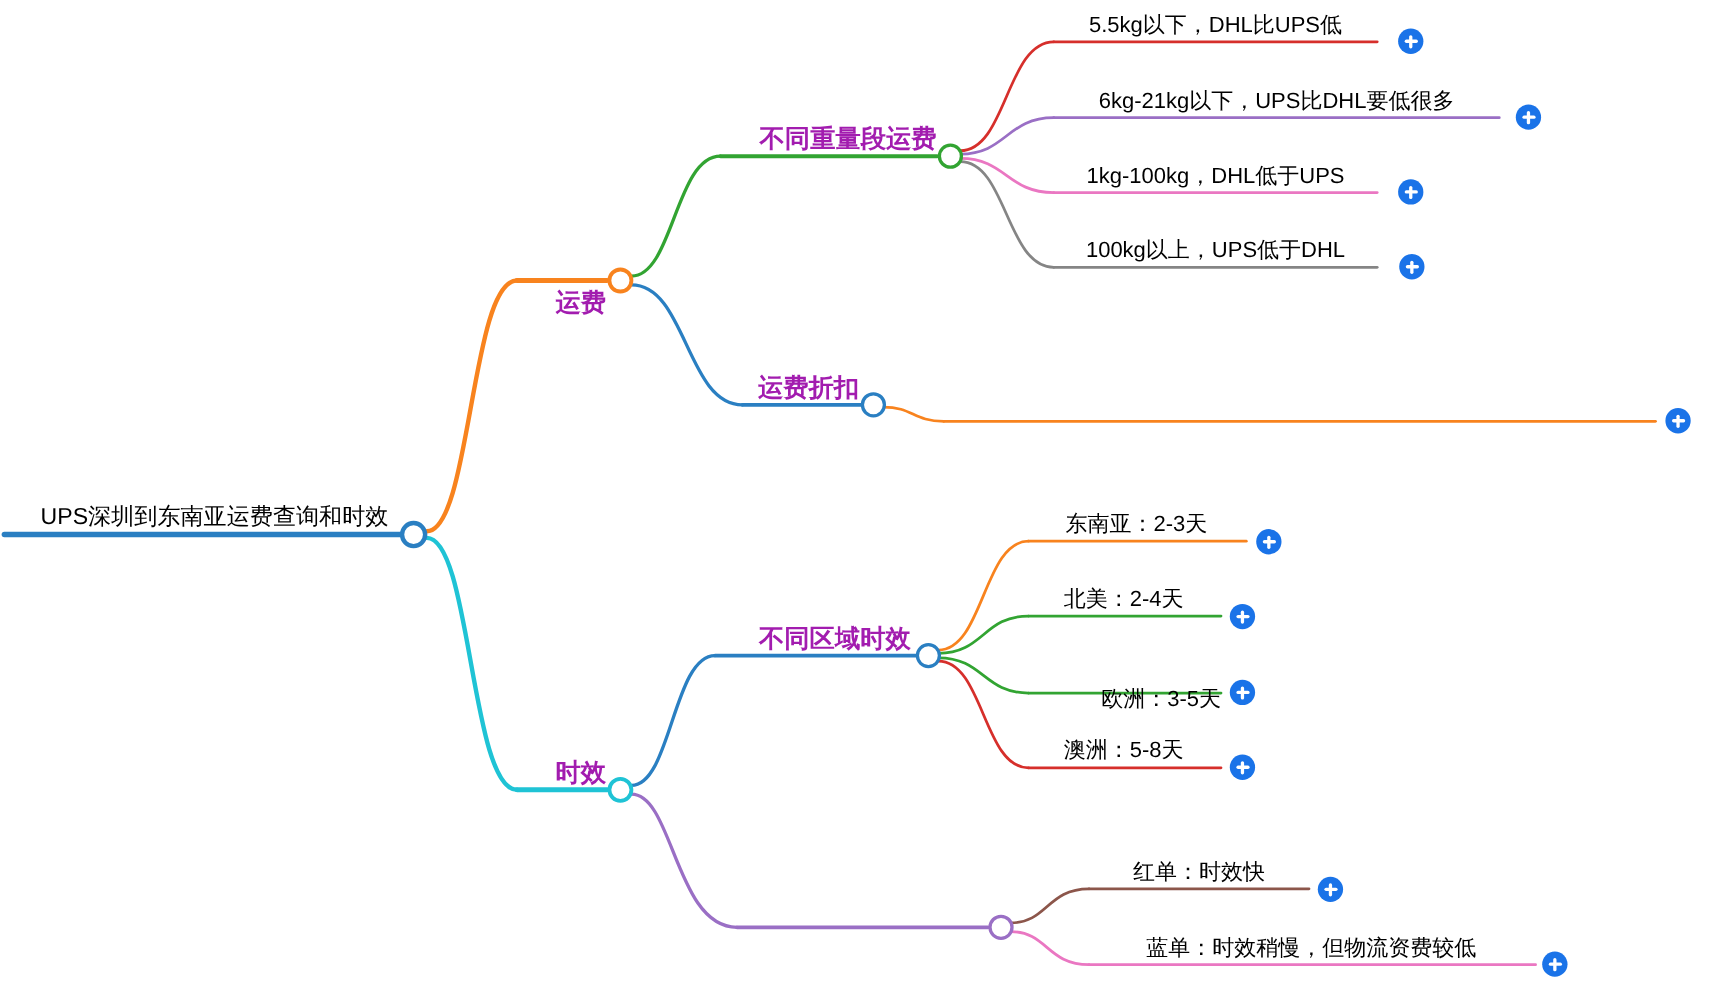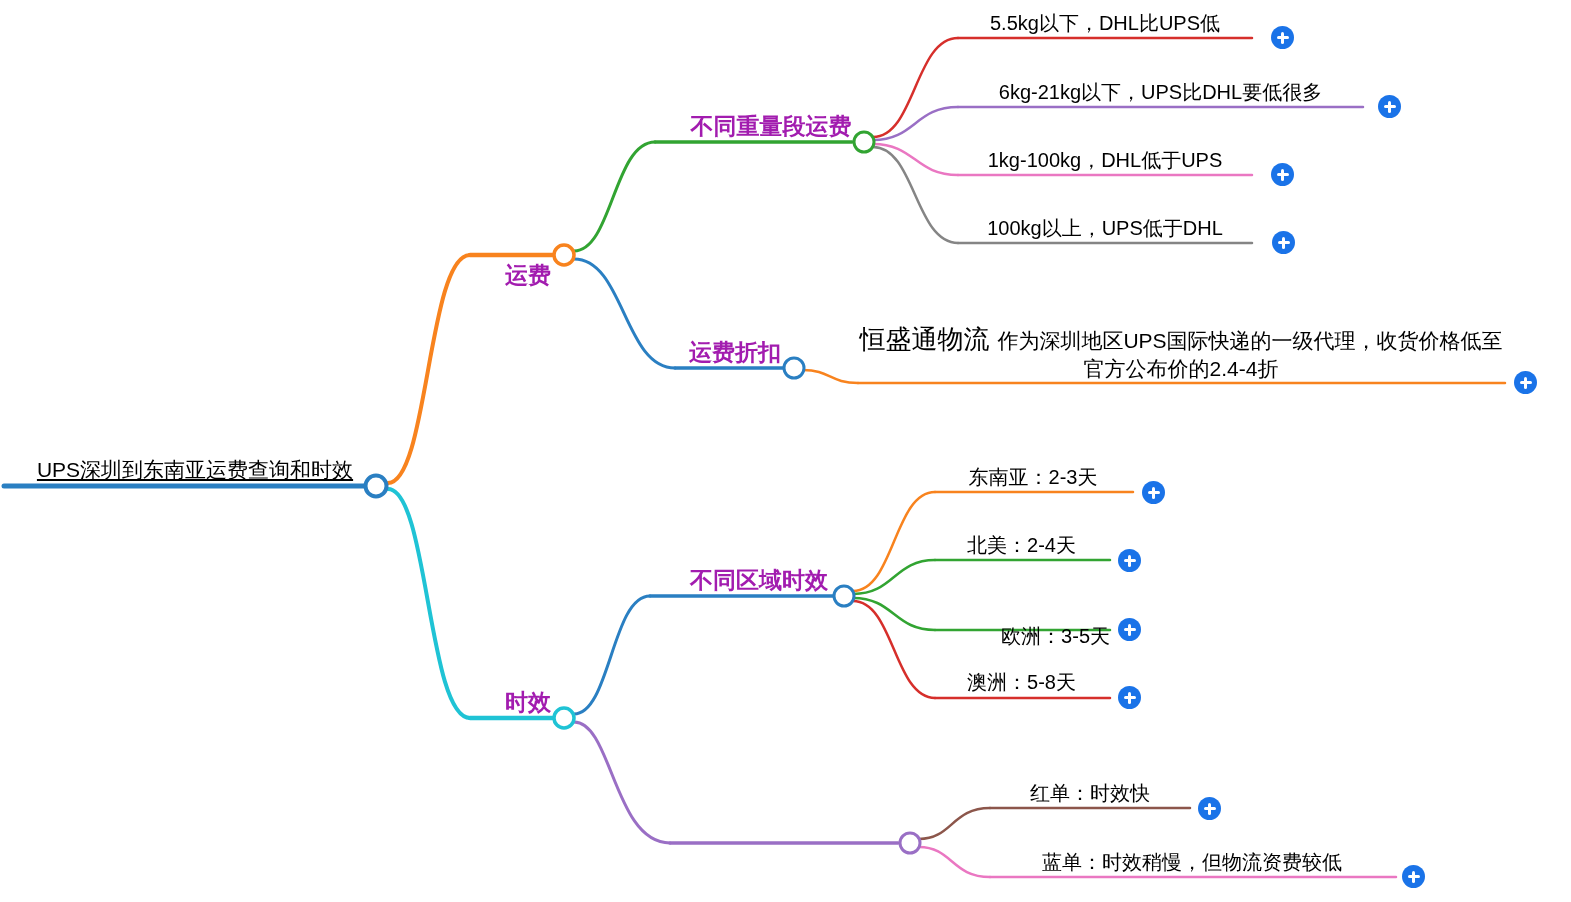--- a/index.html
+++ b/index.html
@@ -67,35 +67,32 @@
       <circle cx="376" cy="486" r="10.5" stroke-width="4" fill="#ffffff" stroke="#2a7fc2"></circle>
       <circle cx="564" cy="255" r="10" stroke-width="3.5" fill="#ffffff" stroke="#f8831e"></circle>
       <circle cx="564" cy="718" r="10" stroke-width="3.5" fill="#ffffff" stroke="#1fc3d5"></circle>
       <circle cx="864" cy="142" r="10" stroke-width="3" fill="#ffffff" stroke="#32a432"></circle>
       <circle cx="794" cy="368" r="10" stroke-width="3" fill="#ffffff" stroke="#2a7fc2"></circle>
       <circle cx="844" cy="596" r="10" stroke-width="3" fill="#ffffff" stroke="#2a7fc2"></circle>
       <circle cx="910" cy="843" r="10" stroke-width="3" fill="#ffffff" stroke="#9a6fc5"></circle>
     </g>
   </svg>
 
-  <div class="label sz-root" style="left:10px;top:457px;width:370px;text-decoration:underline;">UPS深圳到东南亚运费查询和时效</div>
+  <div class="label sz-root" style="left:10px;top:457px;width:370px;">UPS深圳到东南亚运费查询和时效</div>
   <div class="label bold sz-branch" style="left:500px;top:225px;width:56px;margin-top:36px;">运费</div>
   <div class="label bold sz-branch" style="left:500px;top:688px;width:56px;">时效</div>
   <div class="label bold sz-branch" style="left:686px;top:112px;width:170px;">不同重量段运费</div>
   <div class="label bold sz-branch" style="left:685px;top:338px;width:100px;">运费折扣</div>
   <div class="label bold sz-branch" style="left:685px;top:566px;width:148px;">不同区域时效</div>
 
   <div class="label sz-leaf" style="left:956px;top:11px;width:298px;">5.5kg以下，DHL比UPS低</div>
   <div class="label sz-leaf" style="left:956px;top:80px;width:409px;">6kg-21kg以下，UPS比DHL要低很多</div>
   <div class="label sz-leaf" style="left:956px;top:148px;width:298px;">1kg-100kg，DHL低于UPS</div>
   <div class="label sz-leaf" style="left:956px;top:216px;width:298px;">100kg以上，UPS低于DHL</div>
 
-  <div class="label wrap-label" style="left:856px;top:325px;width:650px;">
-    <span class="brand">恒盛通物流</span><span class="detail">作为深圳地区UPS国际快递的一级代理，收货价格低至官方公布价的2.4-4折</span>
-  </div>
 
   <div class="label sz-leaf" style="left:933px;top:465px;width:200px;">东南亚：2-3天</div>
   <div class="label sz-leaf" style="left:933px;top:533px;width:177px;">北美：2-4天</div>
   <div class="label sz-leaf" style="left:933px;top:624px;width:177px;text-align:right;">欧洲：3-5天</div>
   <div class="label sz-leaf" style="left:933px;top:670px;width:177px;">澳洲：5-8天</div>
   <div class="label sz-leaf" style="left:990px;top:781px;width:200px;">红单：时效快</div>
   <div class="label sz-leaf" style="left:988px;top:850px;width:408px;">蓝单：时效稍慢，但物流资费较低</div>
 
   <div class="plus-btn" style="left:1271px;top:26px;"></div>
   <div class="plus-btn" style="left:1378px;top:95px;"></div>

